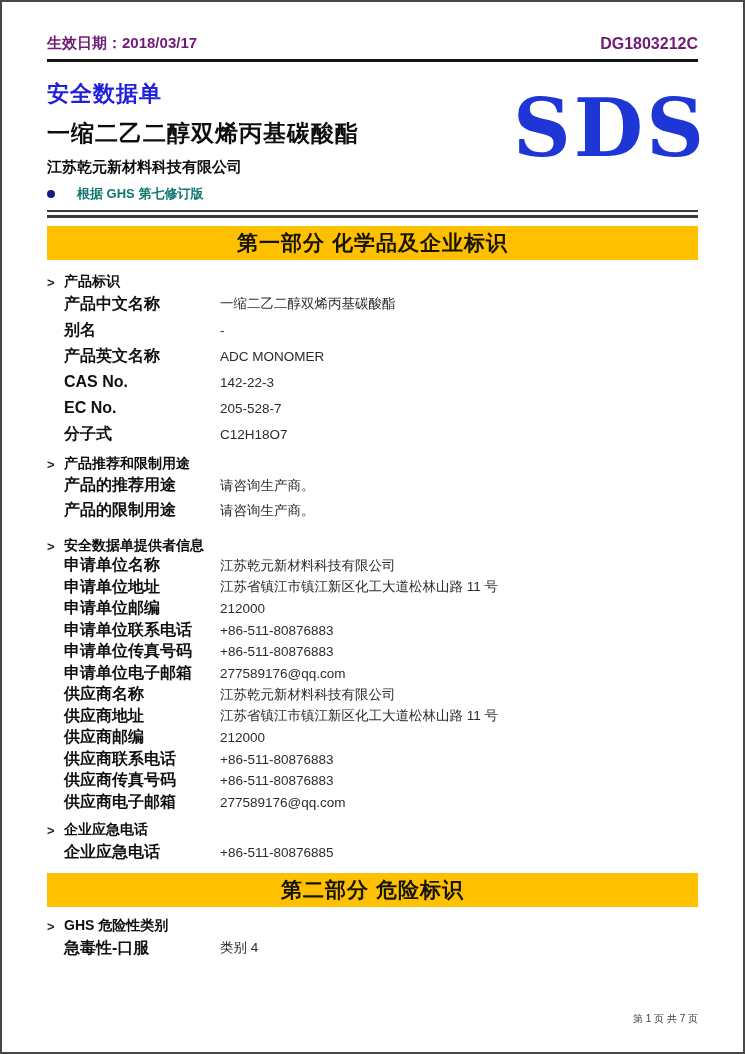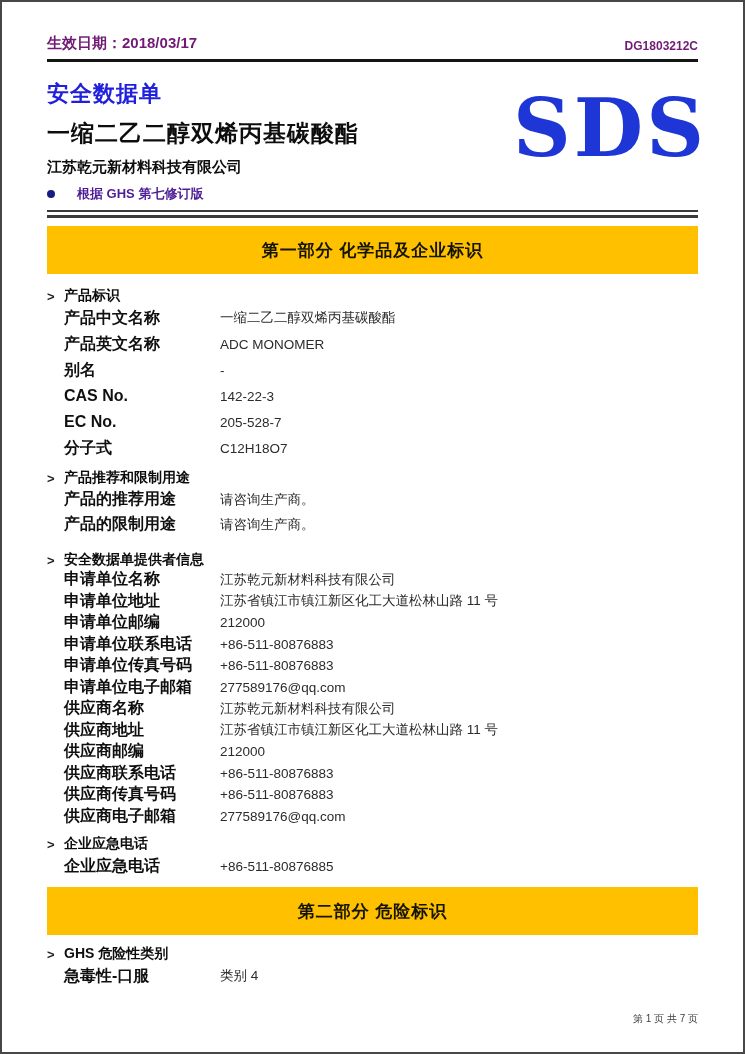--- a/index.html
+++ b/index.html
@@ -5,34 +5,34 @@
   html,body{margin:0;padding:0;background:#e8e8e8;font-family:"Liberation Sans","DejaVu Sans",sans-serif;}
   .page{
     position:relative;width:745px;height:1054px;background:#ffffff;
     border:2px solid #474747;box-sizing:border-box;overflow:hidden;
     color:#111;
   }
   .content{padding:0 45px;}
   
   .hdr-row{display:flex;justify-content:space-between;align-items:flex-end;margin-top:32px;
     font-size:15px;font-weight:600;color:#701a75;}
-  .hdr-docnum{font-size:12px;font-weight:600;}
+  .hdr-docnum{font-size:16px;font-weight:600;}
   .rule-single{margin-top:6px;height:0;border-top:3px solid #151515;}
   
   .doc-title{margin-top:17px;font-size:22px;font-weight:800;color:#2120dd;letter-spacing:1px;}
   .product-title{margin-top:9px;font-size:23px;font-weight:800;color:#0d0d0d;letter-spacing:1px;}
   .company-name{margin-top:9px;font-size:15px;font-weight:700;color:#0d0d0d;}
-  .ghs-line{margin-top:8px;display:flex;align-items:center;font-size:13px;font-weight:700;color:#4c1d95;}
+  .ghs-line{margin-top:8px;display:flex;align-items:center;font-size:13px;font-weight:700;color:#0f766e;}
   .bullet{width:8px;height:8px;border-radius:50%;background:#1a1a86;margin-right:22px;flex:0 0 auto;}
   .logo{position:absolute;top:84px;right:36px;font-family:"DejaVu Serif","Liberation Serif",serif;
     font-weight:700;font-size:80px;line-height:1.05;color:#1f36d6;letter-spacing:3px;}
   .rule-double{margin-top:7px;height:8px;border-top:2px solid #3a3a3a;border-bottom:3px solid #3a3a3a;box-sizing:border-box;}
   
-  .section-bar{margin-top:8px;height:48px;background:#ffc000;display:flex;align-items:center;justify-content:center;
-    font-size:17px;font-weight:700;color:#141400;letter-spacing:1px;}
+  .section-bar{margin-top:8px;height:34px;background:#ffc000;display:flex;align-items:center;justify-content:center;
+    font-size:21px;font-weight:700;color:#141400;letter-spacing:1px;}
   .section-bar.second{margin-top:8px;}
   
   .group-heading{display:flex;align-items:center;margin-top:13px;font-size:14px;font-weight:700;color:#0d0d0d;}
   .group-heading .arrow{font-weight:700;color:#222;width:17px;flex:0 0 auto;font-size:13px;}
   .group-heading.mt8{margin-top:8px;}
   .group-heading.mt14{margin-top:14px;}
   .group-heading.mt10{margin-top:10px;}
   .rows{margin-left:17px;}
   .row{display:flex;align-items:center;height:26px;}
   .row.tight{height:21.5px;}
@@ -70,26 +70,26 @@
     <div class="group-heading">
       <span class="arrow">&gt;</span>
       <span>产品标识</span>
     </div>
     <div class="rows">
       <div class="row">
         <span class="label">产品中文名称</span>
         <span class="value">一缩二乙二醇双烯丙基碳酸酯</span>
       </div>
       <div class="row">
+        <span class="label">别名</span>
+        <span class="value">-</span>
+      </div>
+      <div class="row">
         <span class="label">产品英文名称</span>
         <span class="value">ADC MONOMER</span>
-      </div>
-      <div class="row">
-        <span class="label">别名</span>
-        <span class="value">-</span>
       </div>
       <div class="row">
         <span class="label">CAS No.</span>
         <span class="value">142-22-3</span>
       </div>
       <div class="row">
         <span class="label">EC No.</span>
         <span class="value">205-528-7</span>
       </div>
       <div class="row">

